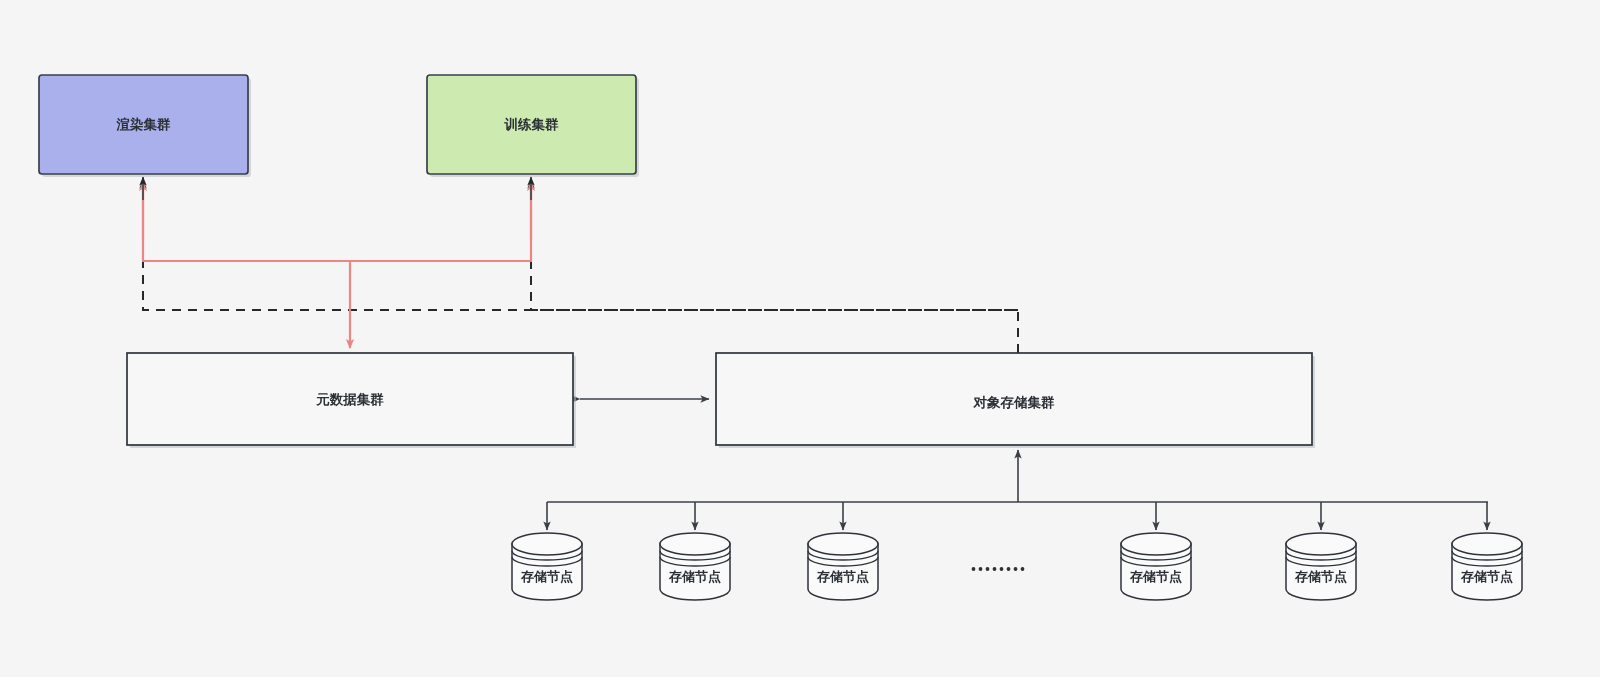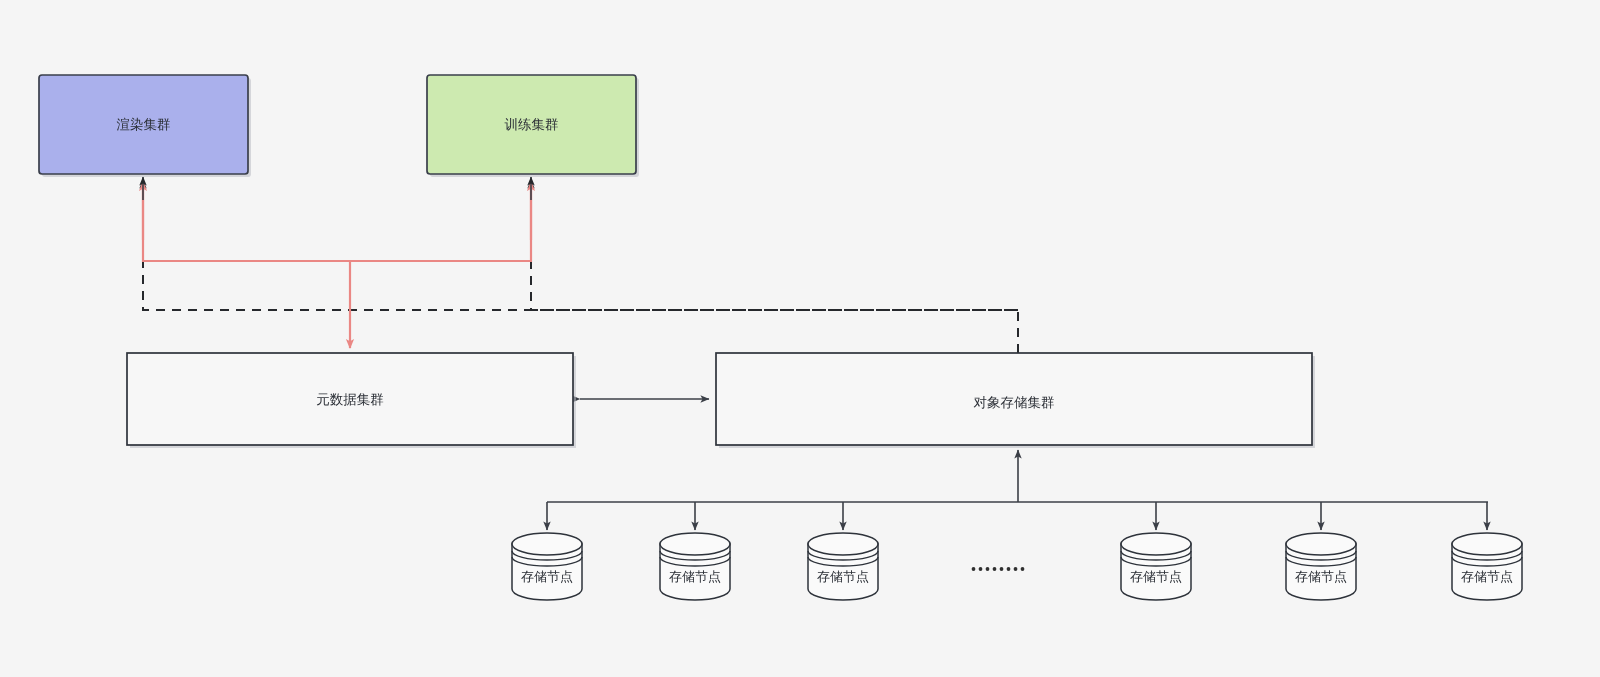--- a/index.html
+++ b/index.html
@@ -10,20 +10,21 @@
   }
   body {
     font-family: "Liberation Sans", "DejaVu Sans", sans-serif;
   }
   #canvas {
     position: relative;
     width: 1600px;
     height: 677px;
     background: #f5f5f5;
     overflow: hidden;
+    font-weight: bold;
   }
   #diagram-svg {
     position: absolute;
     top: 0;
     left: 0;
     width: 1600px;
     height: 677px;
   }
   .node-label {
     font-size: 13px;

